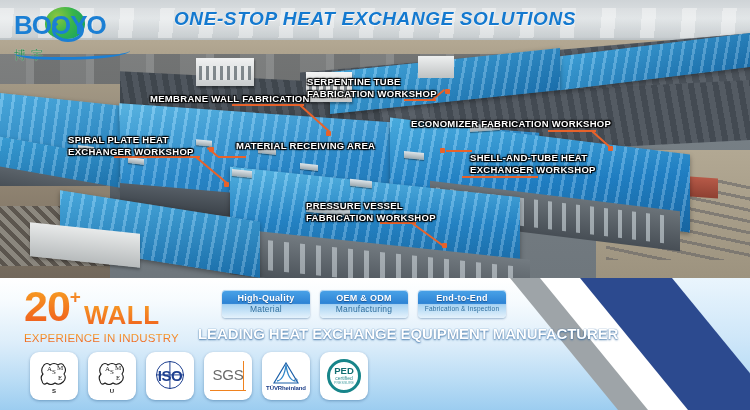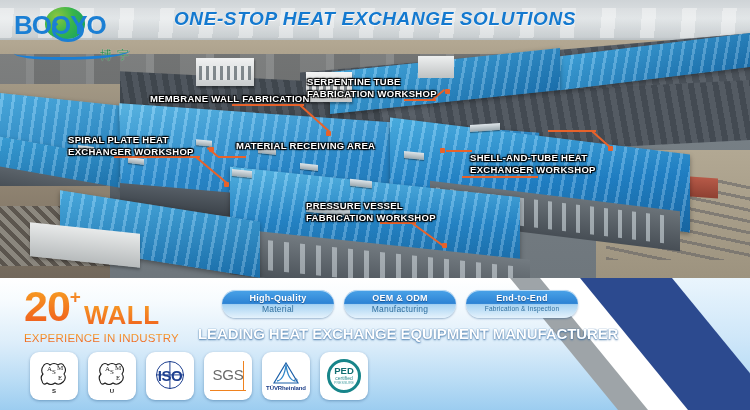--- a/index.html
+++ b/index.html
@@ -149,21 +149,21 @@
     text-shadow:0 1px 0 rgba(255,255,255,.85);
     z-index:40;
   }
   
   .logo{ position:absolute; left:14px; top:12px; z-index:45; width:120px; height:52px; }
   .logo-word{
     position:relative; font-size:26px; font-weight:bold; color:#1b7fd4;
     letter-spacing:-1px; line-height:1; font-family:"Liberation Sans",sans-serif;
   }
   .logo-cn{
-    margin-top:9px; text-align:right; font-size:12px; color:#2d8b4e; letter-spacing:5px;
+    margin-top:9px; text-align:left; font-size:12px; color:#2d8b4e; letter-spacing:5px;
     text-shadow:0 0 1px rgba(255,255,255,.8);
   }
   .logo-swoosh{
     position:absolute; left:0; top:32px; width:116px; height:16px;
     border-bottom:3px solid #1b7fd4; border-radius:0 0 60% 40%;
   }
   .logo-blob{
     position:absolute; left:31px; top:-5px; width:40px; height:32px;
     background:radial-gradient(circle at 30% 30%,#8dc63f 0%,#39b54a 45%,#0d9c6c 100%);
     border-radius:50% 50% 45% 45%;
@@ -246,22 +246,22 @@
   }
   .y-sub{
     margin-top:1px; font-size:11.5px; font-weight:normal; letter-spacing:.2px;
     background:linear-gradient(to bottom,#f7a62a,#ee5b1e);
     -webkit-background-clip:text; background-clip:text; color:transparent;
   }
 
   
   .pills{ position:absolute; left:222px; top:290px; display:flex; gap:10px; z-index:30; }
   .pill{
-    width:112px; padding:3px 4px 4px;
-    border-radius:14px; text-align:center;
+    width:88px; padding:3px 4px 4px;
+    border-radius:4px; text-align:center;
     background:linear-gradient(to bottom,#4aa3e8 0%,#2d83d4 48%,#a8d3f2 52%,#e4f2fc 100%);
     box-shadow:0 1px 2px rgba(0,60,120,.35), inset 0 1px 0 rgba(255,255,255,.6);
   }
   .pill-t1{ font-size:9px; font-weight:bold; color:#ffffff; letter-spacing:.3px; line-height:11px;
             text-shadow:0 1px 1px rgba(0,40,90,.55); }
   .pill-t2{ font-size:8.5px; color:#2f6f9e; line-height:10px; letter-spacing:.2px; }
   .pill-t2.small{ font-size:6.5px; }
 
   
   .tagline{
@@ -398,20 +398,21 @@
     <div class="dot" style="left:110px;top:26px;"></div>
   </div>
 
   <div class="callout" style="left:236px;top:140px;">MATERIAL RECEIVING AREA</div>
   <div class="leader" style="left:210px;top:146px;width:40px;height:14px;">
     <div class="ln" style="left:8px;top:10px;width:28px;"></div>
     <div class="ln" style="left:8px;top:10px;width:14px;transform:rotate(-140deg);"></div>
     <div class="dot" style="left:-1px;top:1px;"></div>
   </div>
 
+  <div class="callout" style="left:411px;top:118px;">ECONOMIZER FABRICATION WORKSHOP</div>
   <div class="leader" style="left:548px;top:130px;width:60px;height:30px;">
     <div class="ln" style="left:0;top:0;width:48px;"></div>
     <div class="ln" style="left:44px;top:0;width:26px;transform:rotate(42deg);"></div>
     <div class="dot" style="left:60px;top:16px;"></div>
   </div>
 
   <div class="callout" style="left:470px;top:152px;">SHELL-AND-TUBE HEAT
 EXCHANGER WORKSHOP</div>
   <div class="leader" style="left:436px;top:146px;width:44px;height:16px;">
     <div class="ln" style="left:10px;top:4px;width:26px;"></div>

